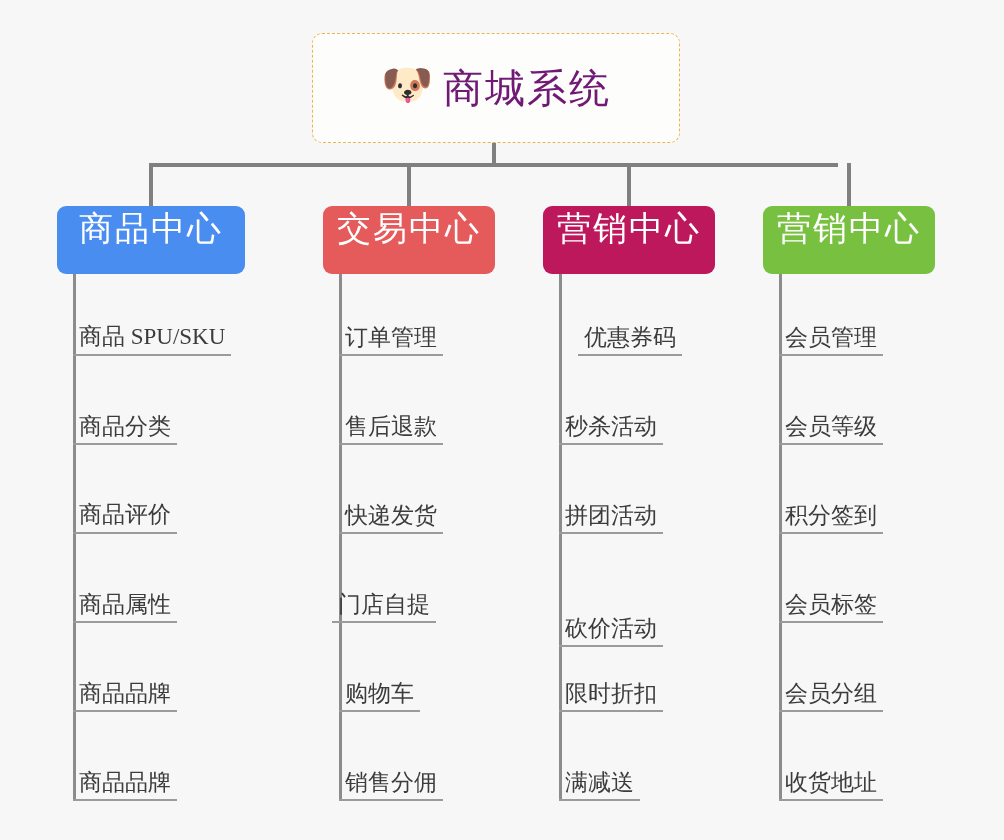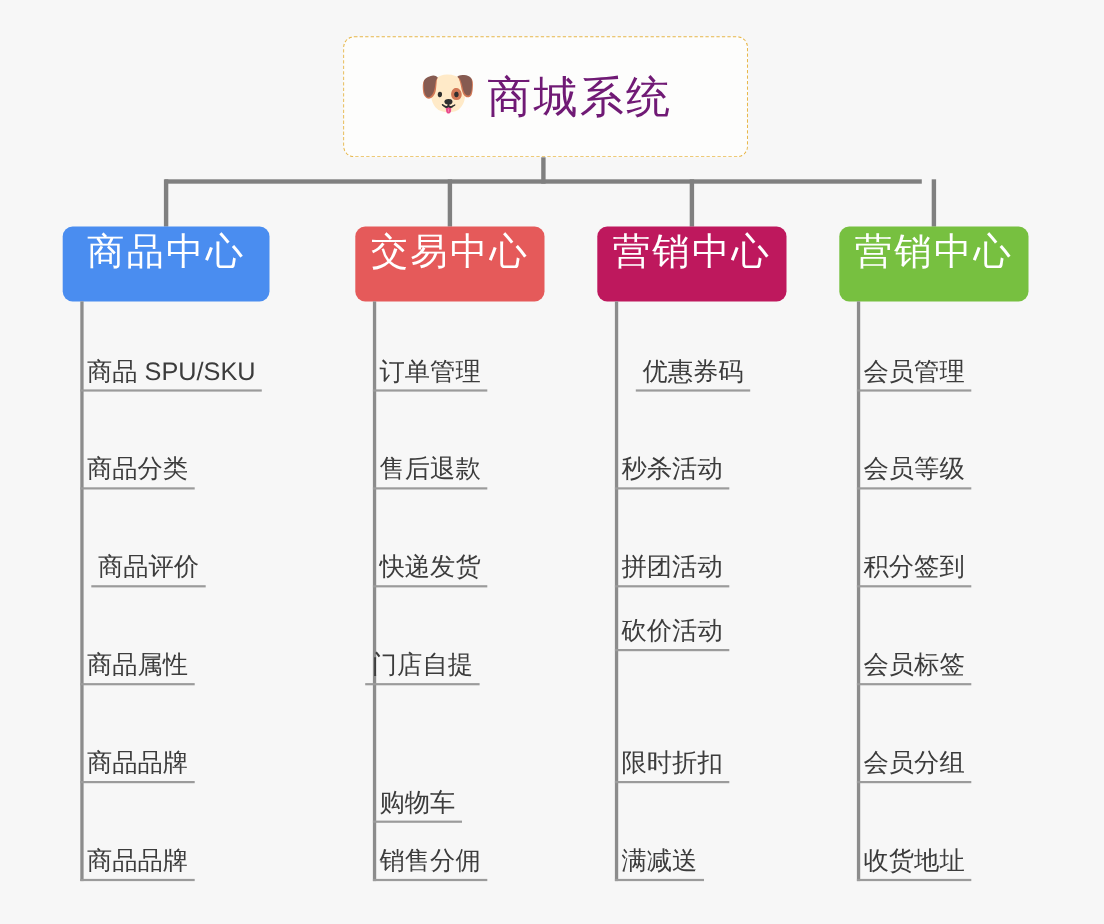--- a/index.html
+++ b/index.html
@@ -114,27 +114,27 @@
       <div class="conn conn-v" style="left: 407px; top: 163px; height: 43px; background: rgb(128, 128, 128);"></div>
       <div class="conn conn-v" style="left: 627px; top: 163px; height: 43px; background: rgb(128, 128, 128);"></div>
       <div class="conn conn-v" style="left: 847px; top: 163px; height: 43px; background: rgb(128, 128, 128);"></div>
     </div>
 
   <div id="branch-layer">
       <div class="branch-head" style="left: 57px; top: 206px; width: 188px; background: rgb(74, 141, 240);">
         <span>商品中心</span>
       </div>
       <div class="spine" style="left: 73px; top: 274px; height: 527px; background: rgb(140, 140, 140);"></div>
-      <div class="leaf" style="left: 73px; top: 312px; border-bottom-color: rgb(155, 155, 155);">
+      <div class="leaf" style="left: 73px; top: 312px; border-bottom-color: rgb(155, 155, 155); font-family: Liberation Serif, serif;">
         <span class="leaf-label">商品 SPU/SKU</span>
       </div>
       <div class="leaf" style="left: 73px; top: 401px; border-bottom-color: rgb(155, 155, 155);">
         <span class="leaf-label">商品分类</span>
       </div>
-      <div class="leaf" style="left: 83px; top: 490px; border-bottom-color: rgb(155, 155, 155);">
+      <div class="leaf" style="left: 73px; top: 490px; border-bottom-color: rgb(155, 155, 155); font-family: Liberation Serif, serif;">
         <span class="leaf-label">商品评价</span>
       </div>
       <div class="leaf" style="left: 73px; top: 579px; border-bottom-color: rgb(155, 155, 155);">
         <span class="leaf-label">商品属性</span>
       </div>
       <div class="leaf" style="left: 73px; top: 668px; border-bottom-color: rgb(155, 155, 155);">
         <span class="leaf-label">商品品牌</span>
       </div>
       <div class="leaf" style="left: 73px; top: 757px; border-bottom-color: rgb(155, 155, 155);">
         <span class="leaf-label">商品品牌</span>
@@ -148,40 +148,40 @@
       </div>
       <div class="leaf" style="left: 339px; top: 401px; border-bottom-color: rgb(155, 155, 155);">
         <span class="leaf-label">售后退款</span>
       </div>
       <div class="leaf" style="left: 339px; top: 490px; border-bottom-color: rgb(155, 155, 155);">
         <span class="leaf-label">快递发货</span>
       </div>
       <div class="leaf" style="left: 332px; top: 579px; border-bottom-color: rgb(155, 155, 155);">
         <span class="leaf-label">门店自提</span>
       </div>
-      <div class="leaf" style="left: 339px; top: 704px; border-bottom-color: rgb(155, 155, 155);">
+      <div class="leaf" style="left: 339px; top: 668px; border-bottom-color: rgb(155, 155, 155);">
         <span class="leaf-label">购物车</span>
       </div>
       <div class="leaf" style="left: 339px; top: 757px; border-bottom-color: rgb(155, 155, 155);">
         <span class="leaf-label">销售分佣</span>
       </div>
       <div class="branch-head" style="left: 543px; top: 206px; width: 172px; background: #be185d;">
         <span>营销中心</span>
       </div>
       <div class="spine" style="left: 559px; top: 274px; height: 527px; background: rgb(140, 140, 140);"></div>
       <div class="leaf" style="left: 559px; top: 312px; border-bottom-color: rgb(155, 155, 155); margin-left: 19px;">
         <span class="leaf-label">优惠券码</span>
       </div>
       <div class="leaf" style="left: 559px; top: 401px; border-bottom-color: rgb(155, 155, 155);">
         <span class="leaf-label">秒杀活动</span>
       </div>
       <div class="leaf" style="left: 559px; top: 490px; border-bottom-color: rgb(155, 155, 155);">
         <span class="leaf-label">拼团活动</span>
       </div>
-      <div class="leaf" style="left: 559px; top: 548px; border-bottom-color: rgb(155, 155, 155);">
+      <div class="leaf" style="left: 559px; top: 603px; border-bottom-color: rgb(155, 155, 155);">
         <span class="leaf-label">砍价活动</span>
       </div>
       <div class="leaf" style="left: 559px; top: 668px; border-bottom-color: rgb(155, 155, 155);">
         <span class="leaf-label">限时折扣</span>
       </div>
       <div class="leaf" style="left: 559px; top: 757px; border-bottom-color: rgb(155, 155, 155);">
         <span class="leaf-label">满减送</span>
       </div>
       <div class="branch-head" style="left: 763px; top: 206px; width: 172px; background: rgb(119, 192, 64);">
         <span>营销中心</span>

